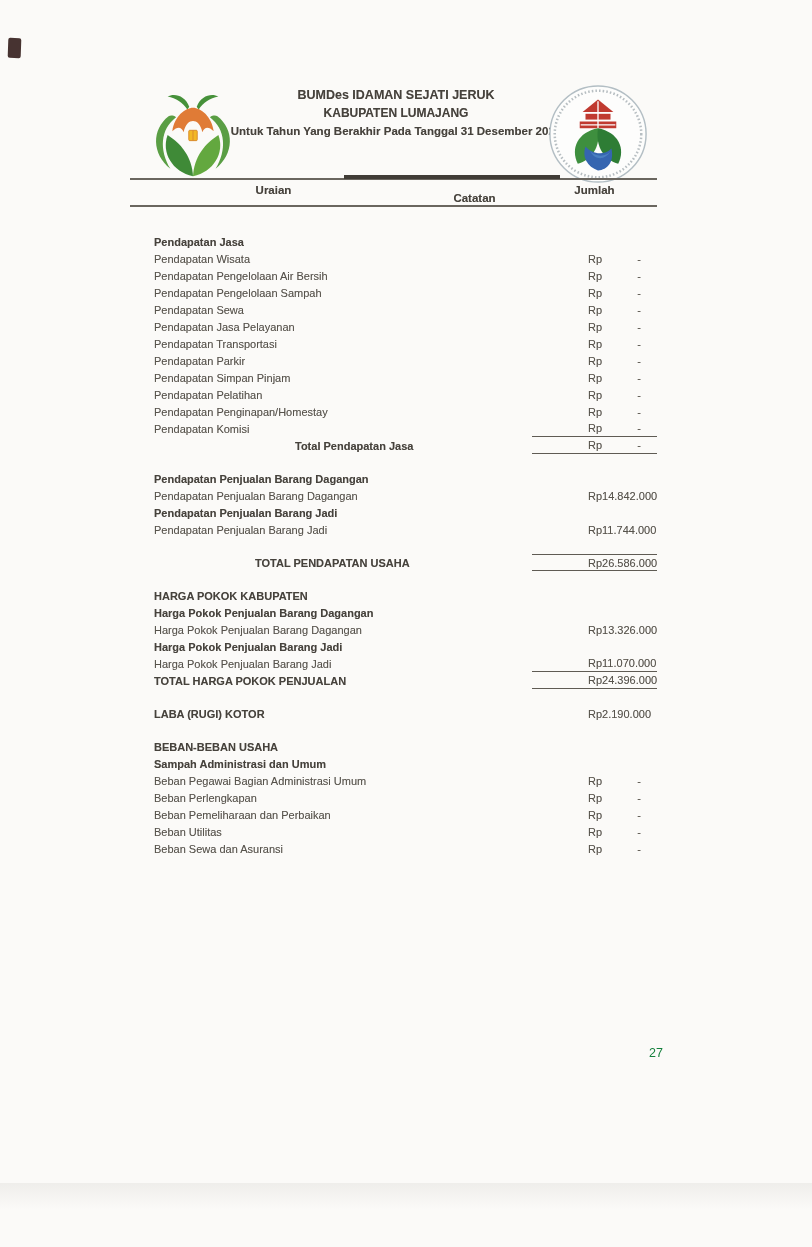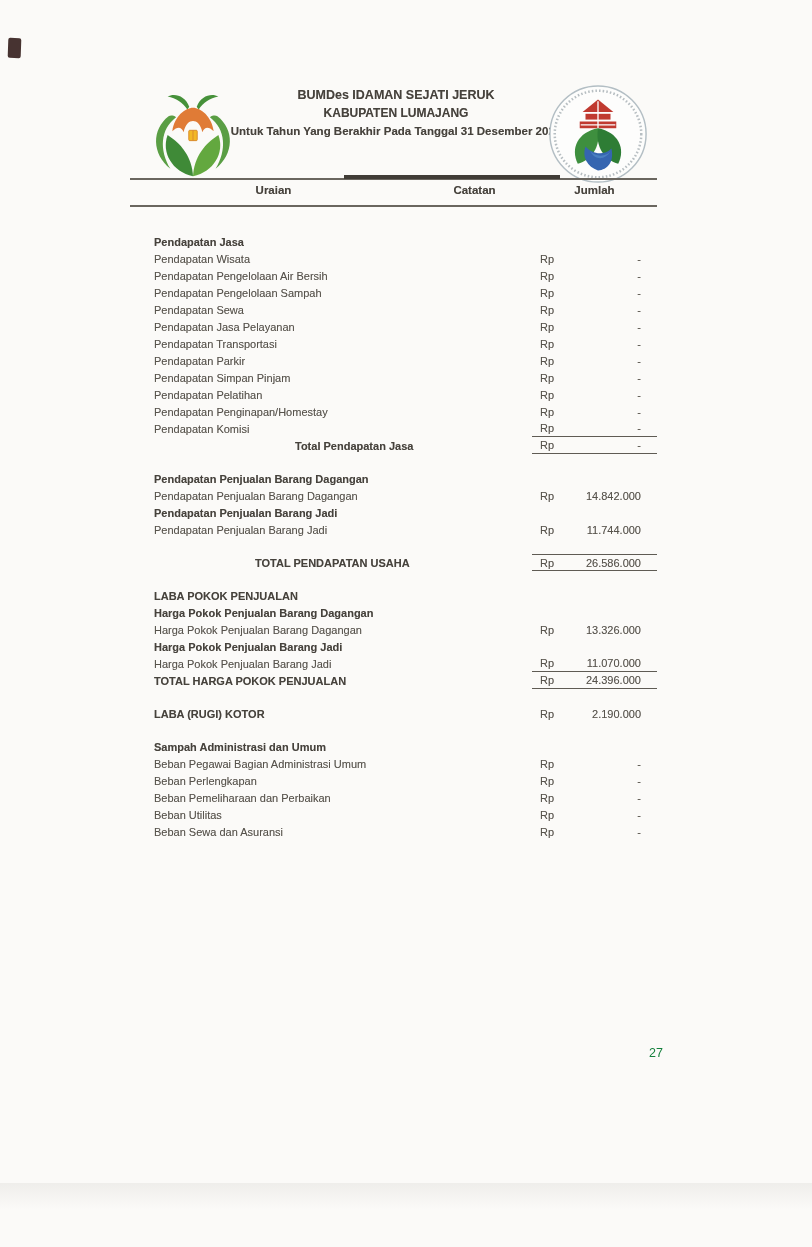--- a/index.html
+++ b/index.html
@@ -28,33 +28,33 @@
   .head-text .l5{font-weight:normal;font-size:10.5px;line-height:17px;color:#5c5852;}
 
   
   .thead{position:absolute;left:130px;top:173px;width:527px;height:36px;}
   .rule-top{position:absolute;top:5px;left:0;width:527px;height:2px;background:#6a665f;}
   .rule-top-dark{position:absolute;top:2px;left:214px;width:216px;height:3.5px;background:#403c36;}
   .rule-bottom{position:absolute;top:32px;left:0;width:527px;height:1.5px;background:#6a665f;}
   .thead .col{position:absolute;top:11px;font-weight:bold;font-size:11.5px;color:#46423c;
     text-align:center;text-shadow:0 0 .4px rgba(90,85,80,.45);}
   .col-uraian{left:0;width:287px;}
-  .col-catatan{left:287px;width:115px;}
+  .col-catatan{left:287px;width:115px;margin-top:8px;}
   .col-jumlah{left:402px;width:125px;}
 
   
   .tbody{position:absolute;left:130px;top:233px;width:527px;}
   .row{height:17px;display:flex;align-items:center;font-size:11px;
     text-shadow:0 0 .4px rgba(90,85,80,.4);}
   .row.spacer{height:16px;}
   .row .label{flex:1 1 auto;padding-left:24px;white-space:nowrap;overflow:hidden;color:#57534c;}
   .row .catatan{width:115px;flex:0 0 auto;text-align:center;color:#57534c;}
   .row .amount{width:125px;flex:0 0 auto;display:flex;justify-content:space-between;
     align-items:center;height:100%;padding:0 16px 0 8px;box-sizing:border-box;color:#57534c;}
-  .row .rp{flex:0 0 auto;}
+  .row .rp{flex:0 0 auto;margin-left:48px;}
   .row .val{flex:0 0 auto;text-align:right;}
   .row.section .label,.row.subheader .label,.row.total-center .label,
   .row.grand-total .label,.row.total-left .label,.row.section-amount .label{
     font-weight:bold;color:#46423c;}
   .row.total-center .label{padding-left:165px;}
   .row.grand-total .label{padding-left:125px;}
   .amount.ul{border-bottom:1.6px solid #5f5b54;}
   .amount.ol{border-top:1.6px solid #5f5b54;}
 
   .page-number{position:absolute;left:636px;top:1046px;width:40px;text-align:center;
@@ -249,21 +249,21 @@
       <div class="row grand-total">
         <span class="label">TOTAL PENDAPATAN USAHA</span>
         <span class="catatan"></span>
         <span class="amount ol ul">
           <span class="rp">Rp</span>
           <span class="val">26.586.000</span>
         </span>
       </div>
       <div class="row spacer"></div>
       <div class="row section">
-        <span class="label">LABA POKOK PENJUALAN</span>
+        <span class="label">HARGA POKOK KABUPATEN</span>
         <span class="catatan"></span>
       </div>
       <div class="row subheader">
         <span class="label">Harga Pokok Penjualan Barang Dagangan</span>
         <span class="catatan"></span>
       </div>
       <div class="row item">
         <span class="label">Harga Pokok Penjualan Barang Dagangan</span>
         <span class="catatan"></span>
         <span class="amount">
@@ -294,20 +294,24 @@
       <div class="row spacer"></div>
       <div class="row section-amount">
         <span class="label">LABA (RUGI) KOTOR</span>
         <span class="catatan"></span>
         <span class="amount">
           <span class="rp">Rp</span>
           <span class="val">2.190.000</span>
         </span>
       </div>
       <div class="row spacer"></div>
+      <div class="row section">
+        <span class="label">BEBAN-BEBAN USAHA</span>
+        <span class="catatan"></span>
+      </div>
       <div class="row subheader">
         <span class="label">Sampah Administrasi dan Umum</span>
         <span class="catatan"></span>
       </div>
       <div class="row item">
         <span class="label">Beban Pegawai Bagian Administrasi Umum</span>
         <span class="catatan"></span>
         <span class="amount">
           <span class="rp">Rp</span>
           <span class="val">-</span>

